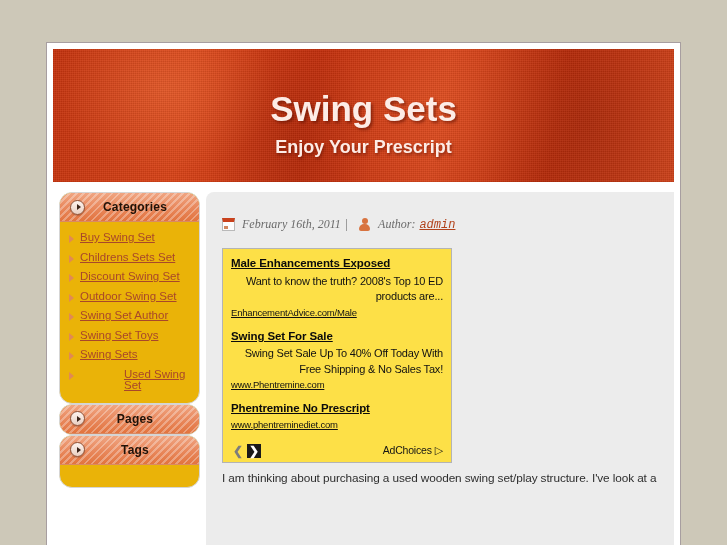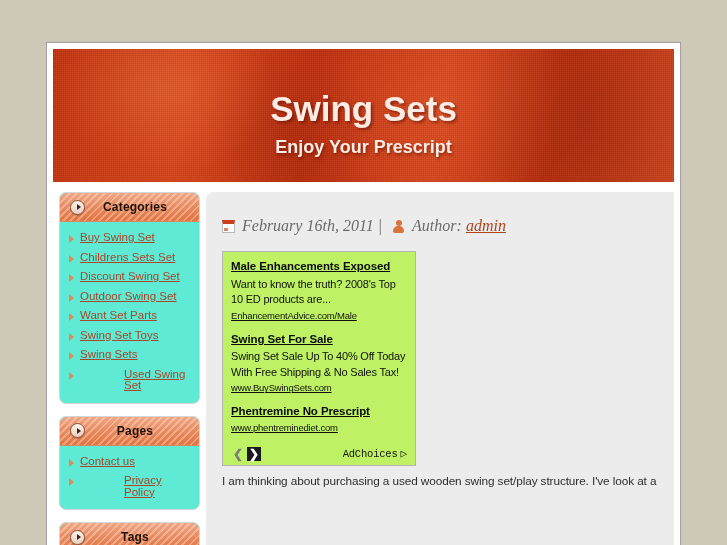--- a/index.html
+++ b/index.html
@@ -81,24 +81,24 @@
   }
 
   
   #sidebar {
     width: 147px;
     flex: 0 0 147px;
     padding-left: 6px;
   }
 
   .widget {
-    background: #5eead4;
+    background: #eab308;
     border: 1px solid #d5d5d5;
-    border-radius: 7px;
-    margin-bottom: 12px;
+    border-radius: 13px;
+    margin-bottom: 0;
     overflow: hidden;
   }
   .widget-head {
     height: 29px;
     display: flex;
     align-items: center;
     padding-left: 10px;
     border-radius: 6px 6px 0 0;
     background:
       repeating-linear-gradient(-45deg, rgba(255,255,255,.30) 0 2px, rgba(255,255,255,0) 2px 5px),
@@ -172,21 +172,21 @@
     font-weight: bold;
     color: #b2431c;
     line-height: 1.32;
     letter-spacing: -.1px;
   }
 
   #post-meta {
     display: flex;
     align-items: center;
     margin-top: 11px;
-    font-size: 16px;
+    font-size: 12px;
     font-style: italic;
     color: #6b6b6b;
     font-family: "Liberation Serif", serif;
   }
   .cal-icon {
     width: 13px; height: 13px;
     background: #fdfdfd;
     border: 1px solid #b9b9b9;
     border-top: 4px solid #c9411c;
     margin-right: 7px;
@@ -218,47 +218,48 @@
     content: "";
     position: absolute;
     left: 1px; top: 6px;
     width: 11px; height: 7px;
     border-radius: 5px 5px 2px 2px;
     background: #d8733f;
   }
   #meta-date { margin-right: 4px; }
   #meta-sep { margin-right: 2px; }
   #meta-author-label { margin-right: 4px; text-align: center; }
-  #meta-author-link { color: #b2431c; text-decoration: underline; font-style: italic; }
+  #meta-author-link { color: #b2431c; text-decoration: underline; font-style: italic; font-family: Liberation Mono, monospace; }
 
   
   #ad-block {
     margin-top: 16px;
-    width: 194px;
-    background: #bef264;
+    width: 230px;
+    background: #fde047;
     border: 1px solid #b4b4b4;
     padding: 7px 8px 0 8px;
     font-family: "Liberation Sans", sans-serif;
   }
   .ad-item { margin-bottom: 11px; }
   .ad-title {
     font-size: 11.5px;
     font-weight: bold;
     color: #0b0b0b;
     text-decoration: underline;
     display: block;
     line-height: 1.35;
     letter-spacing: -.1px;
   }
   .ad-desc {
     font-size: 11px;
     color: #111;
     line-height: 1.42;
     margin-top: 2px;
     letter-spacing: -.2px;
+    text-align: right;
   }
   .ad-url {
     font-size: 9.5px;
     color: #111;
     text-decoration: underline;
     display: block;
     margin-top: 2px;
     letter-spacing: -.2px;
   }
   #ad-footer {
@@ -273,24 +274,23 @@
     font-weight: bold;
     line-height: 1;
   }
   .ad-arrow.prev { color: #7d7d7d; background: transparent; margin-right: 2px; }
   .ad-arrow.next { color: #ffffff; background: #1a1a1a; }
   #adchoices {
     margin-left: auto;
     font-size: 10.5px;
     color: #151515;
     display: flex;
-    align-items: center;
+    align-items: flex-start;
     gap: 3px;
     letter-spacing: -.2px;
-    font-family: Liberation Mono, monospace;
   }
   #adchoices-glyph { font-size: 11px; }
 
   
   #post-body {
     margin-top: 7px;
     font-size: 11.8px;
     color: #2e2e2e;
     line-height: 1.5;
     letter-spacing: -.1px;
@@ -331,21 +331,21 @@
           <div class="w-link">
             <span class="bullet"></span>
             <a href="#">Discount Swing Set</a>
           </div>
           <div class="w-link">
             <span class="bullet"></span>
             <a href="#">Outdoor Swing Set</a>
           </div>
           <div class="w-link">
             <span class="bullet"></span>
-            <a href="#">Want Set Parts</a>
+            <a href="#">Swing Set Author</a>
           </div>
           <div class="w-link">
             <span class="bullet"></span>
             <a href="#">Swing Set Toys</a>
           </div>
           <div class="w-link">
             <span class="bullet"></span>
             <a href="#">Swing Sets</a>
           </div>
           <div class="w-link">
@@ -354,30 +354,20 @@
           </div>
         </div>
       </div>
 
       <div class="widget">
         <div class="widget-head">
           <span class="widget-icon">
               <i></i>
             </span>
           <span class="widget-title">Pages</span>
-        </div>
-        <div class="widget-body">
-          <div class="w-link">
-            <span class="bullet"></span>
-            <a href="#">Contact us</a>
-          </div>
-          <div class="w-link">
-            <span class="bullet"></span>
-            <a href="#">Privacy Policy</a>
-          </div>
         </div>
       </div>
 
       <div class="widget">
         <div class="widget-head">
           <span class="widget-icon">
               <i></i>
             </span>
           <span class="widget-title">Tags</span>
         </div>
@@ -402,21 +392,21 @@
 
         <div class="ad-item">
           <a href="#" class="ad-title">Male Enhancements Exposed</a>
           <div class="ad-desc">Want to know the truth? 2008's Top 10 ED products are...</div>
           <a href="#" class="ad-url">EnhancementAdvice.com/Male</a>
         </div>
 
         <div class="ad-item">
           <a href="#" class="ad-title">Swing Set For Sale</a>
           <div class="ad-desc">Swing Set Sale Up To 40% Off Today With Free Shipping &amp; No Sales Tax!</div>
-          <a href="#" class="ad-url">www.BuySwingSets.com</a>
+          <a href="#" class="ad-url">www.Phentremine.com</a>
         </div>
 
         <div class="ad-item">
           <a href="#" class="ad-title">Phentremine No Prescript</a>
           <a href="#" class="ad-url">www.phentreminediet.com</a>
         </div>
 
         <div id="ad-footer">
           <span class="ad-arrow prev">❮</span>
           <span class="ad-arrow next">❯</span>

